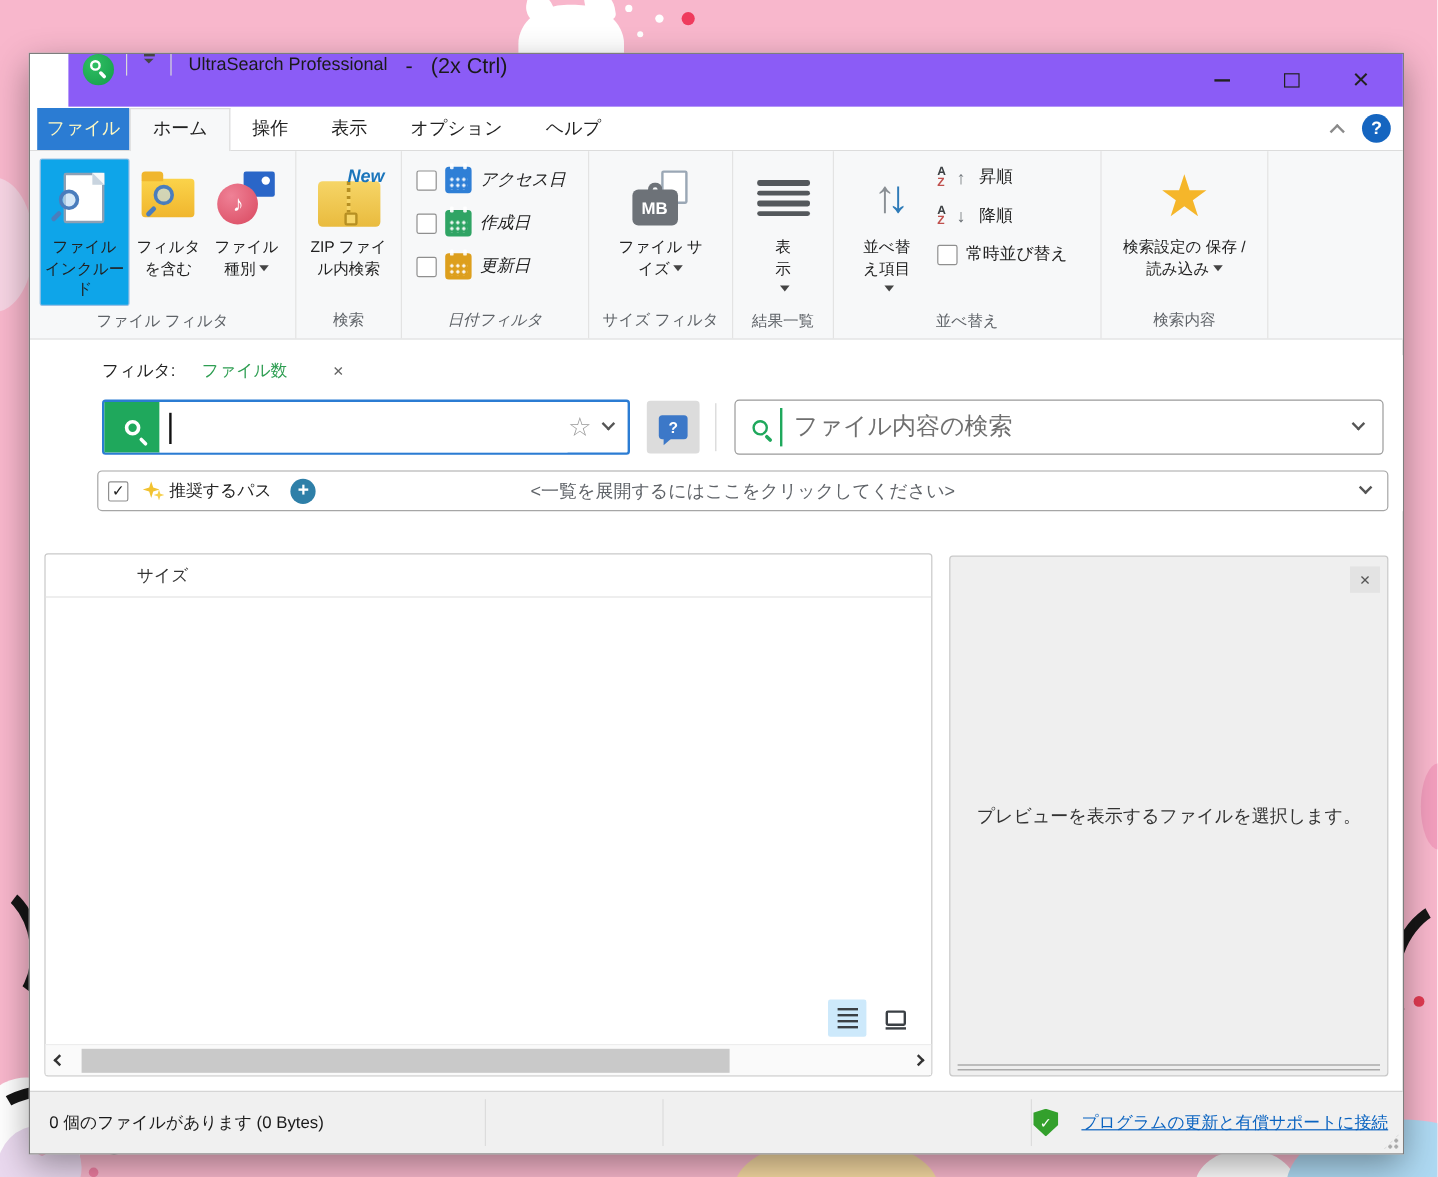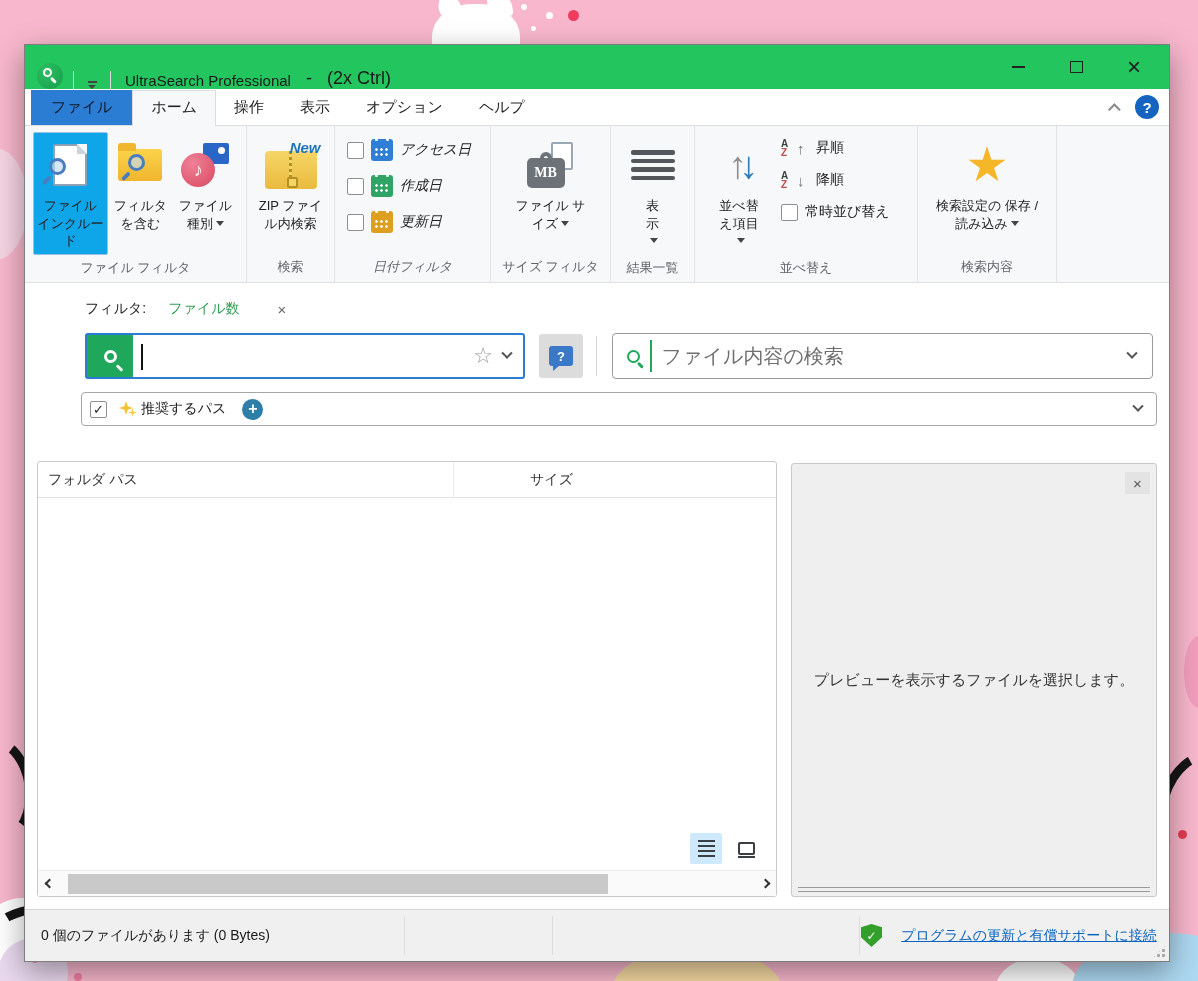--- a/index.html
+++ b/index.html
@@ -14,41 +14,41 @@
   .ear-r { left:488px; top:-6px; transform:rotate(-10deg); }
   .dot { border-radius:50%; }
   .blob { border-radius:50%; }
   .squiggle { border:9px solid #161616; border-radius:50%; background:transparent; }
 
   
   #win { position:absolute; left:24px; top:44px; width:1146px; height:918px; background:#fff;
          border:1px solid #7d7d7d; box-shadow:0 10px 28px rgba(0,0,0,.38); }
 
   
-  .titlebar { height:44px; display:flex; align-items:flex-end; background:#22c55e; }
+  .titlebar { height:44px; display:flex; align-items:flex-start; background:#8b5cf6;margin-left:32px; }
   .app-icon { width:26px; height:26px; margin-left:12px; border-radius:50%;
               background:radial-gradient(circle at 35% 30%, #2fbf63, #149d49); position:relative; flex:0 0 auto; }
   .app-icon .ring { position:absolute; left:6px; top:5px; width:9px; height:9px; border:2.5px solid #fff; border-radius:50%; }
   .app-icon .stick { position:absolute; left:15px; top:14px; width:2.5px; height:7px; background:#fff; transform:rotate(-45deg); border-radius:2px; }
   .tb-sep { width:1px; height:18px; background:#d9d9d9; margin:0 10px; }
   .qat { width:16px; display:flex; flex-direction:column; align-items:center; gap:2px; cursor:pointer; }
   .qat .bar { width:9px; height:2px; background:#444; }
   .qat .tri { width:0; height:0; border-left:4px solid transparent; border-right:4px solid transparent; border-top:4px solid #444; }
   .title-text { font-size:15px; color:#1a1a1a; margin-left:4px; }
   .title-suffix { font-size:18px; color:#1a1a1a; white-space:pre; }
   .win-ctrls { margin-left:auto; display:flex; align-items:center; height:100%; }
   .wc { width:46px; height:34px; display:flex; align-items:center; justify-content:center; cursor:pointer; margin-right:12px; }
   .wc-min .g { width:13px; height:2px; background:#222; }
   .wc-max .g { width:13px; height:12px; border:1.5px solid #222; }
   .wc-close .g { font-size:24px; font-weight:300; color:#222; line-height:20px; }
 
   
   .tabrow { height:37px; display:flex; align-items:flex-end; background:#fff; border-bottom:1px solid #dcdcdc; position:relative; }
   .tab { padding:7px 18px 8px; font-size:15px; color:#222; cursor:pointer; }
-  .tab-file { background:#2b7cd3; color:#0f172a; margin-left:6px; padding:8px 20px; }
+  .tab-file { background:#2b7cd3; color:#fef9c3; margin-left:6px; padding:8px 8px; }
   .tab-selected { background:#f7f8f9; border:1px solid #dcdcdc; border-bottom:none; margin-bottom:-1px; padding-bottom:9px; }
   .tabrow-right { position:absolute; right:10px; bottom:6px; display:flex; align-items:center; gap:14px; }
   .chev-up { width:9px; height:9px; border-left:2px solid #8a8a8a; border-top:2px solid #8a8a8a; transform:rotate(45deg) translateY(3px); cursor:pointer; }
   .help-circle { width:24px; height:24px; border-radius:50%; background:#1565c0; color:#fff; font-size:15px; font-weight:bold;
                  display:flex; align-items:center; justify-content:center; cursor:pointer; }
 
   
   .ribbon { height:157px; background:#f7f8f9; border-bottom:1px solid #e0e0e0; display:flex; position:relative; }
   .rgroup { display:flex; flex-direction:column; position:relative; padding:6px 8px 0; }
   .rgroup:not(:last-child){ border-right:1px solid #e3e3e3; }
@@ -327,21 +327,21 @@
           </div>
           <div class="rrow">
             <span class="cb"></span>
             <span class="ic-cal cal-orange"></span>
             <span class="rrow-label">更新日</span>
           </div>
         </div>
         <div class="rgroup-label">日付フィルタ</div>
       </div>
 
-      <div class="rgroup" style="width:120px;font-family:Liberation Serif, serif;">
+      <div class="rgroup" style="width:120px;">
         <div class="rgroup-body" style="justify-content:center;">
           <div class="rbtn-big" style="width:80px;">
             <div class="rbtn-icon">
               <div class="ic-mb">
                 <div class="doc"></div>
                 <div class="knob"></div>
                 <div class="wt">MB</div>
               </div>
             </div>
             <div class="rbtn-label"><span>ファイル サイズ</span><span class="caret"></span></div>
@@ -446,28 +446,28 @@
       </div>
 
       <div class="paths-row">
         <span class="cb">✓</span>
         <span class="sparkle-wrap">
             <span class="sparkle sp1"></span>
             <span class="sparkle sp2"></span>
           </span>
         <span class="paths-label">推奨するパス</span>
         <span class="plus-circle">+</span>
+        <span class="paths-hint">&lt;一覧を展開するにはここをクリックしてください&gt;</span>
         <div class="chev-down"></div>
       </div>
 
       <div class="main">
 
         <div class="results">
           <div class="rheader">
-            <div class="rcol col-path">フォルダ パス</div>
             <div class="rcol col-size">
                 <span>サイズ</span>
               </div>
           </div>
           <div class="rbody"></div>
           <div class="view-toggles">
             <div class="vt vt-list">
               <div class="bars">
                   <i></i>
                   <i></i>

